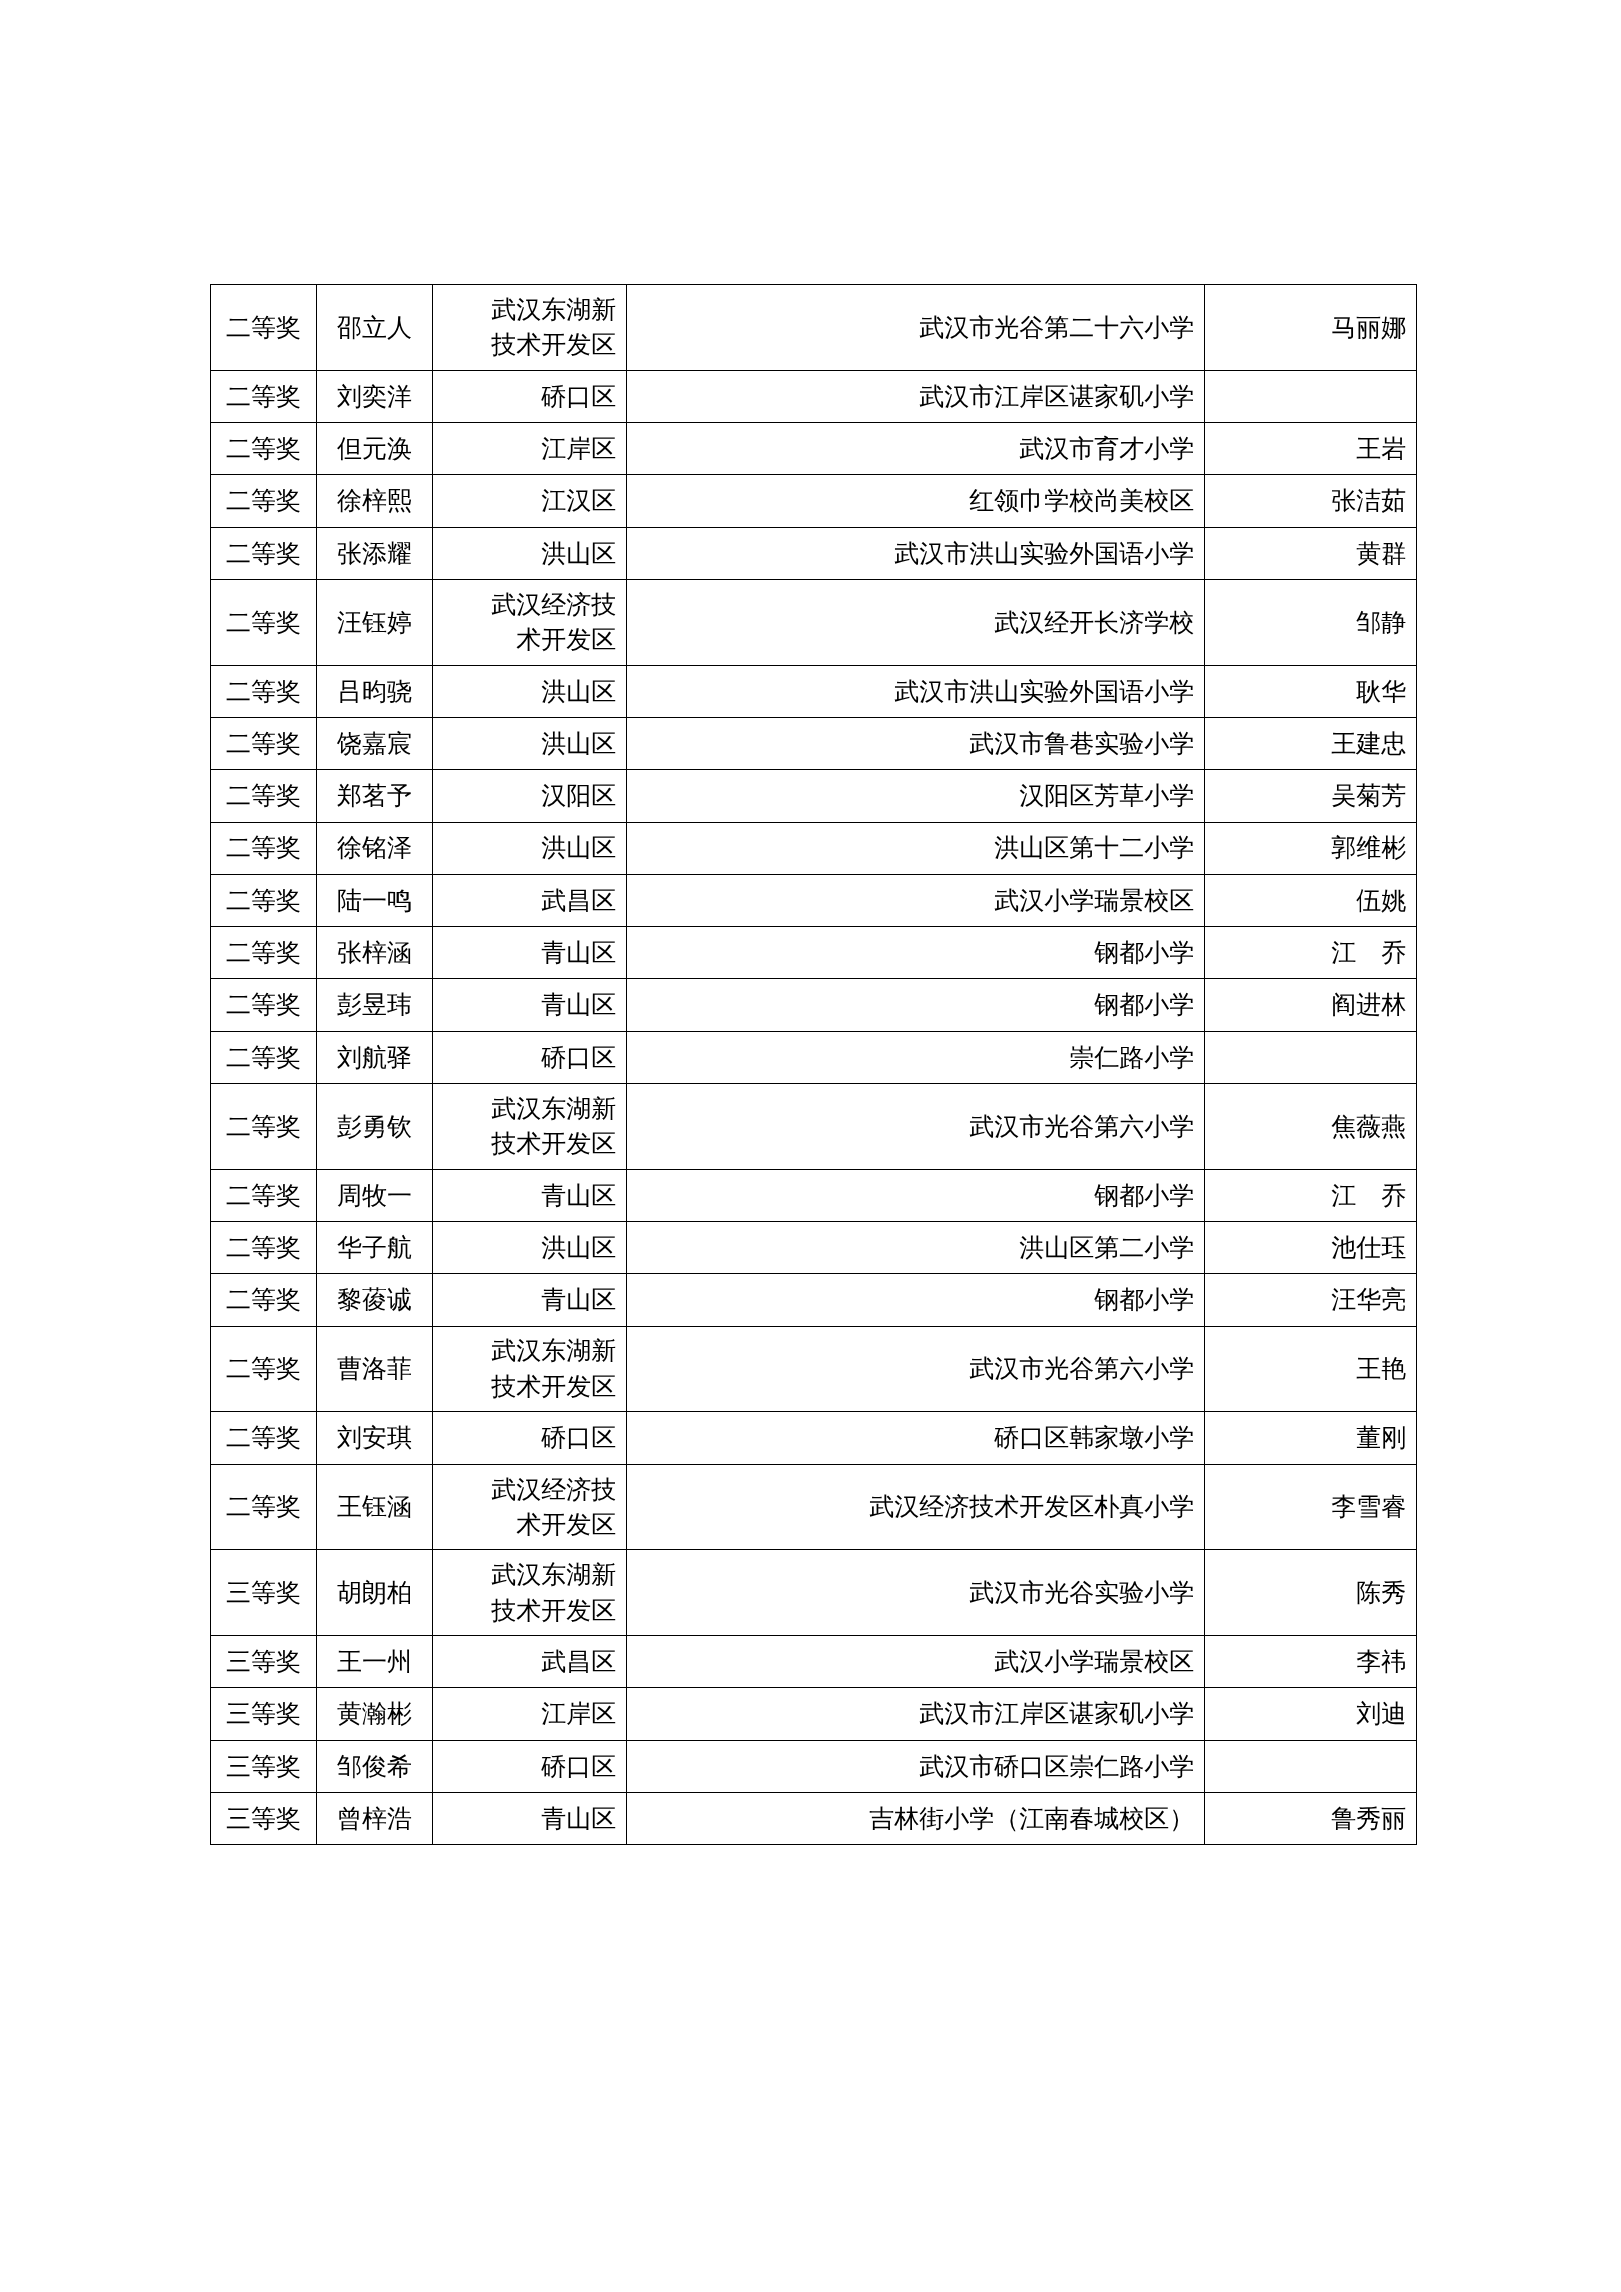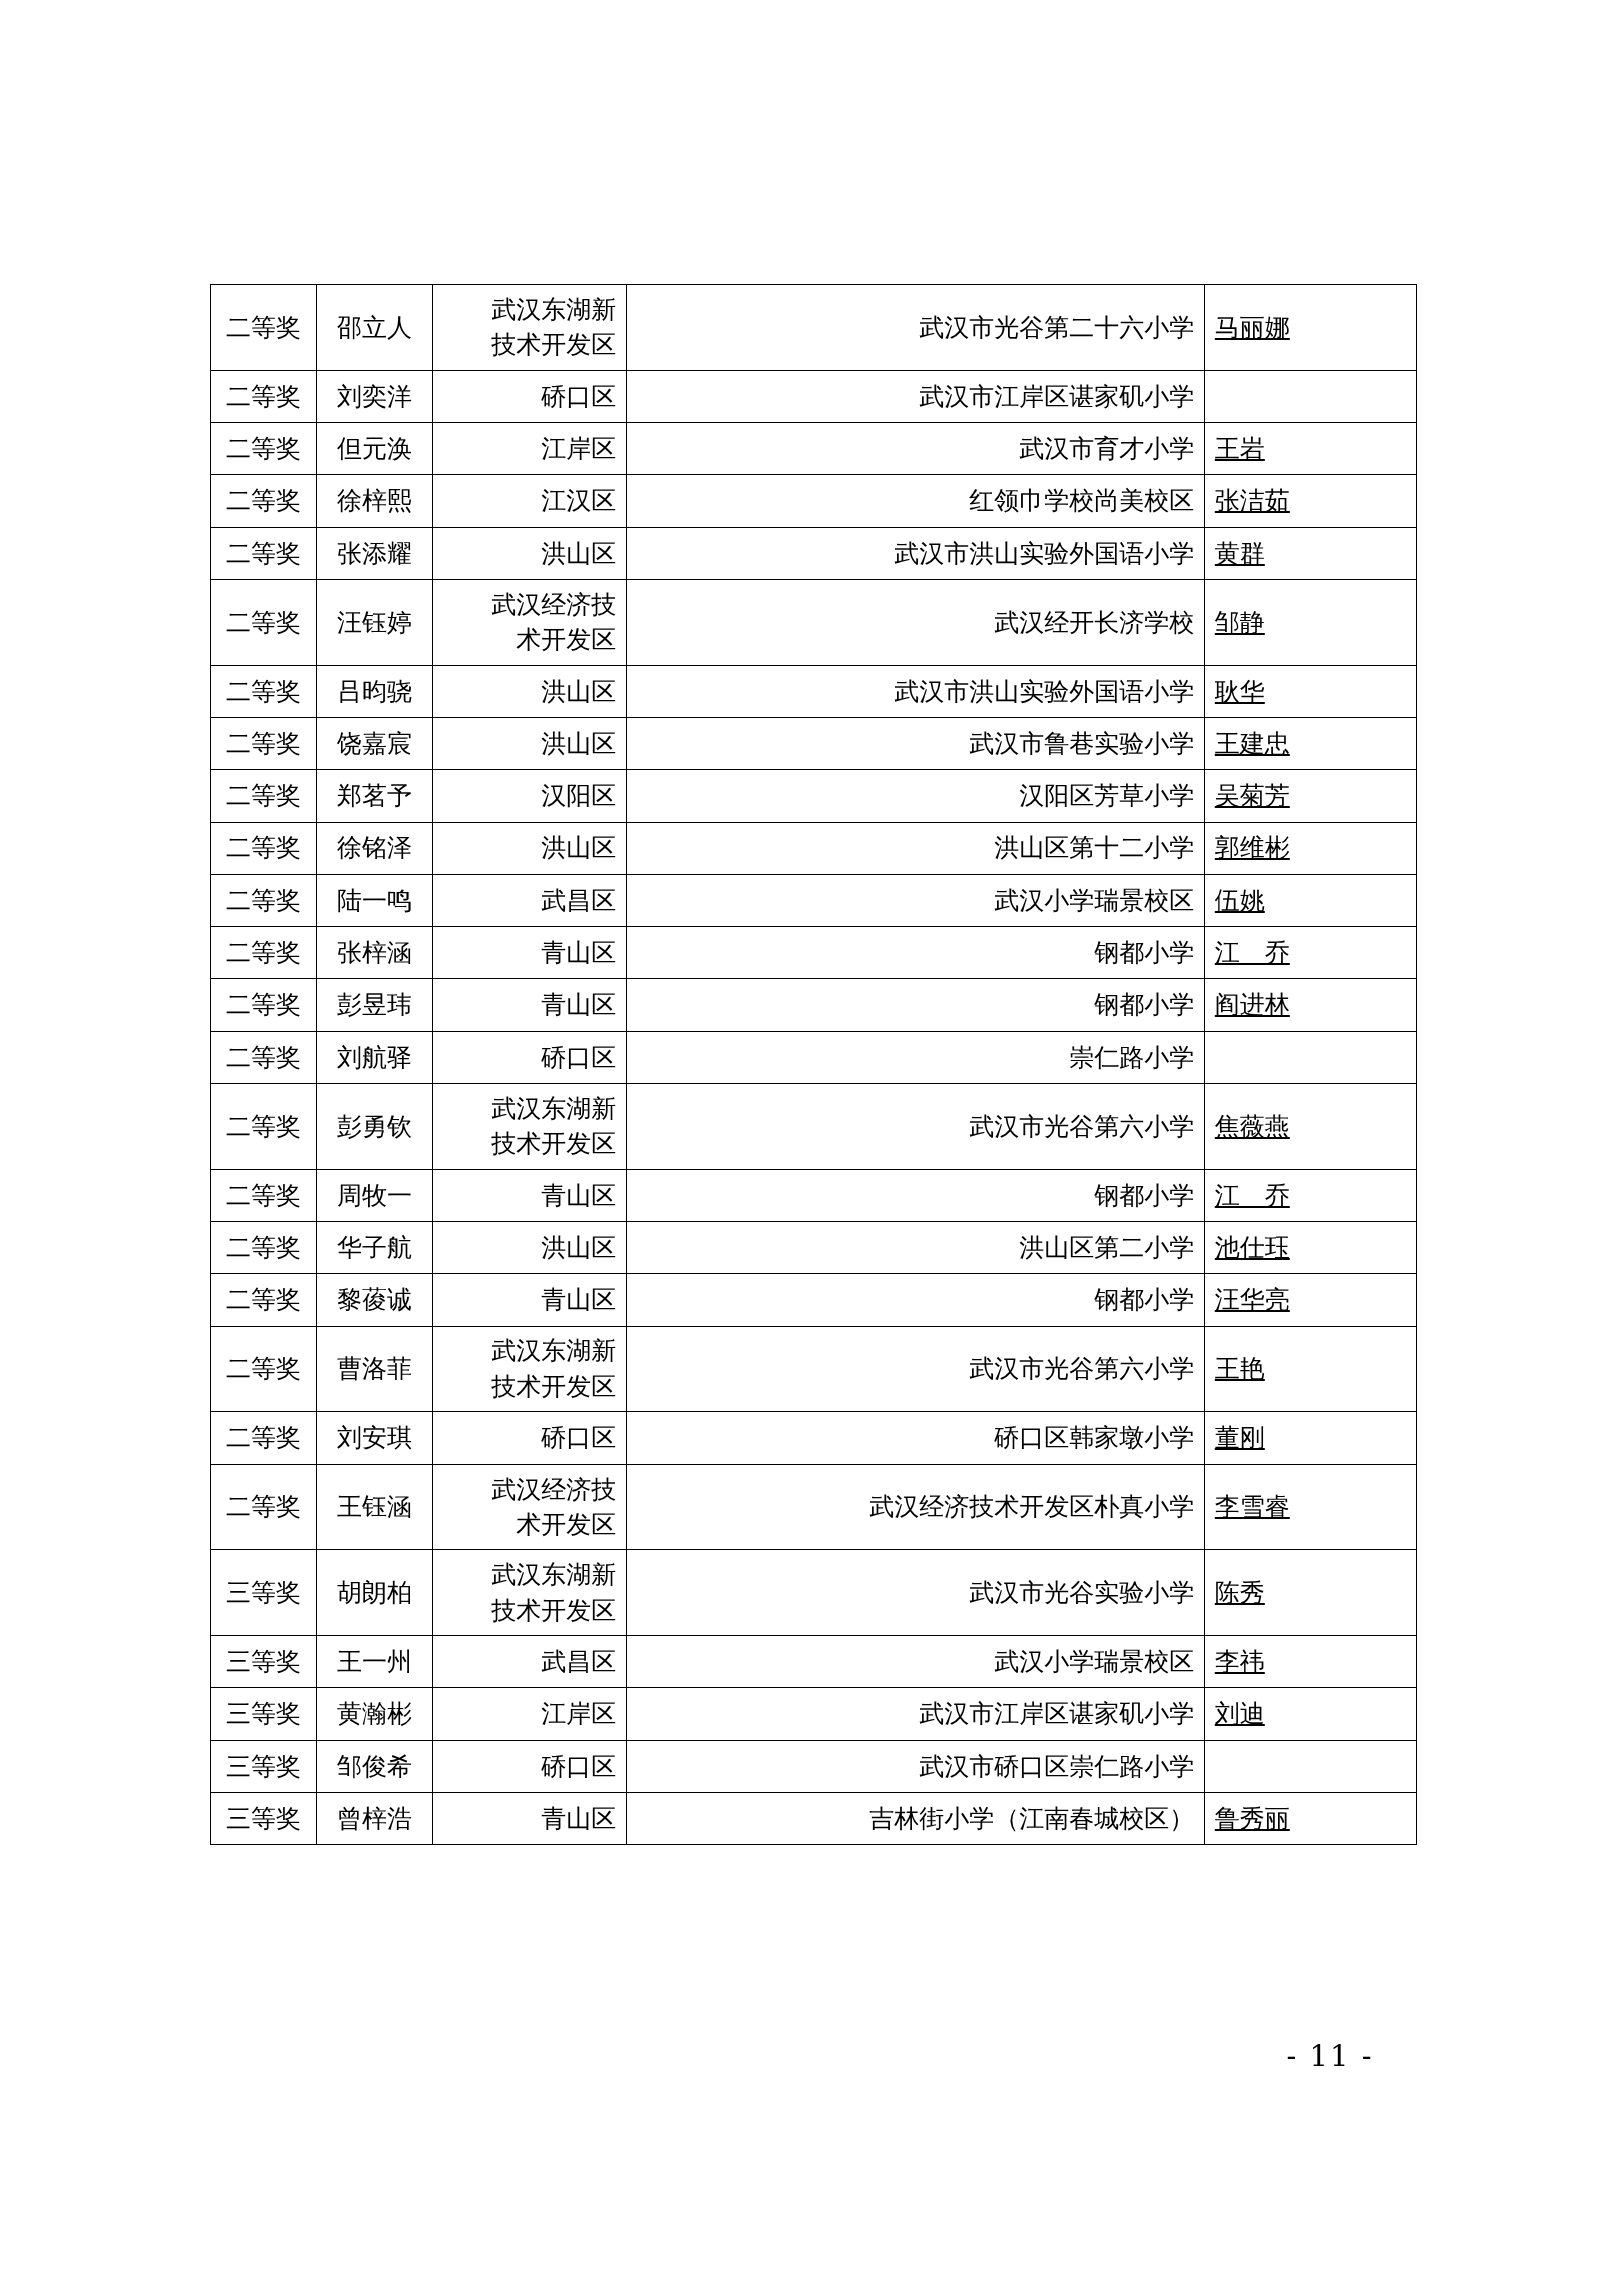--- a/index.html
+++ b/index.html
@@ -45,21 +45,21 @@
   col.c-award  { width: 106px; }
   col.c-name   { width: 116px; }
   col.c-region { width: 194px; }
   col.c-school { width: 578px; }
   col.c-teacher{ width: 212px; }
 
   td.award   { text-align: center; margin-left: 8px; }
   td.name    { text-align: center; margin-left: 24px; }
   td.region  { text-align: right; padding-left: 15.7px; }
   td.school  { text-align: right; padding-left: 15.7px; }
-  td.teacher { text-align: left; padding-left: 21.6px; text-decoration: underline; }
+  td.teacher { text-align: right; padding-left: 21.6px; }
 
   td.region.two-line, td.school.two-line {
     white-space: normal;
     line-height: 1.42;
   }
   .cell-lines { display: block; }
   .cell-lines .ln { display: block; }
 
   .page-number {
     position: absolute;
@@ -298,17 +298,14 @@
             <td class="award">三等奖</td>
             <td class="name">曾梓浩</td>
             <td class="region">青山区</td>
             <td class="school">吉林街小学（江南春城校区）</td>
             <td class="teacher">鲁秀丽</td>
           </tr>
         </tbody>
     </table>
   </div>
 
-  <div class="page-number">
-    <span class="pn-inner">- 11 -</span>
-  </div>
 </div>
 
 
 </body></html>

